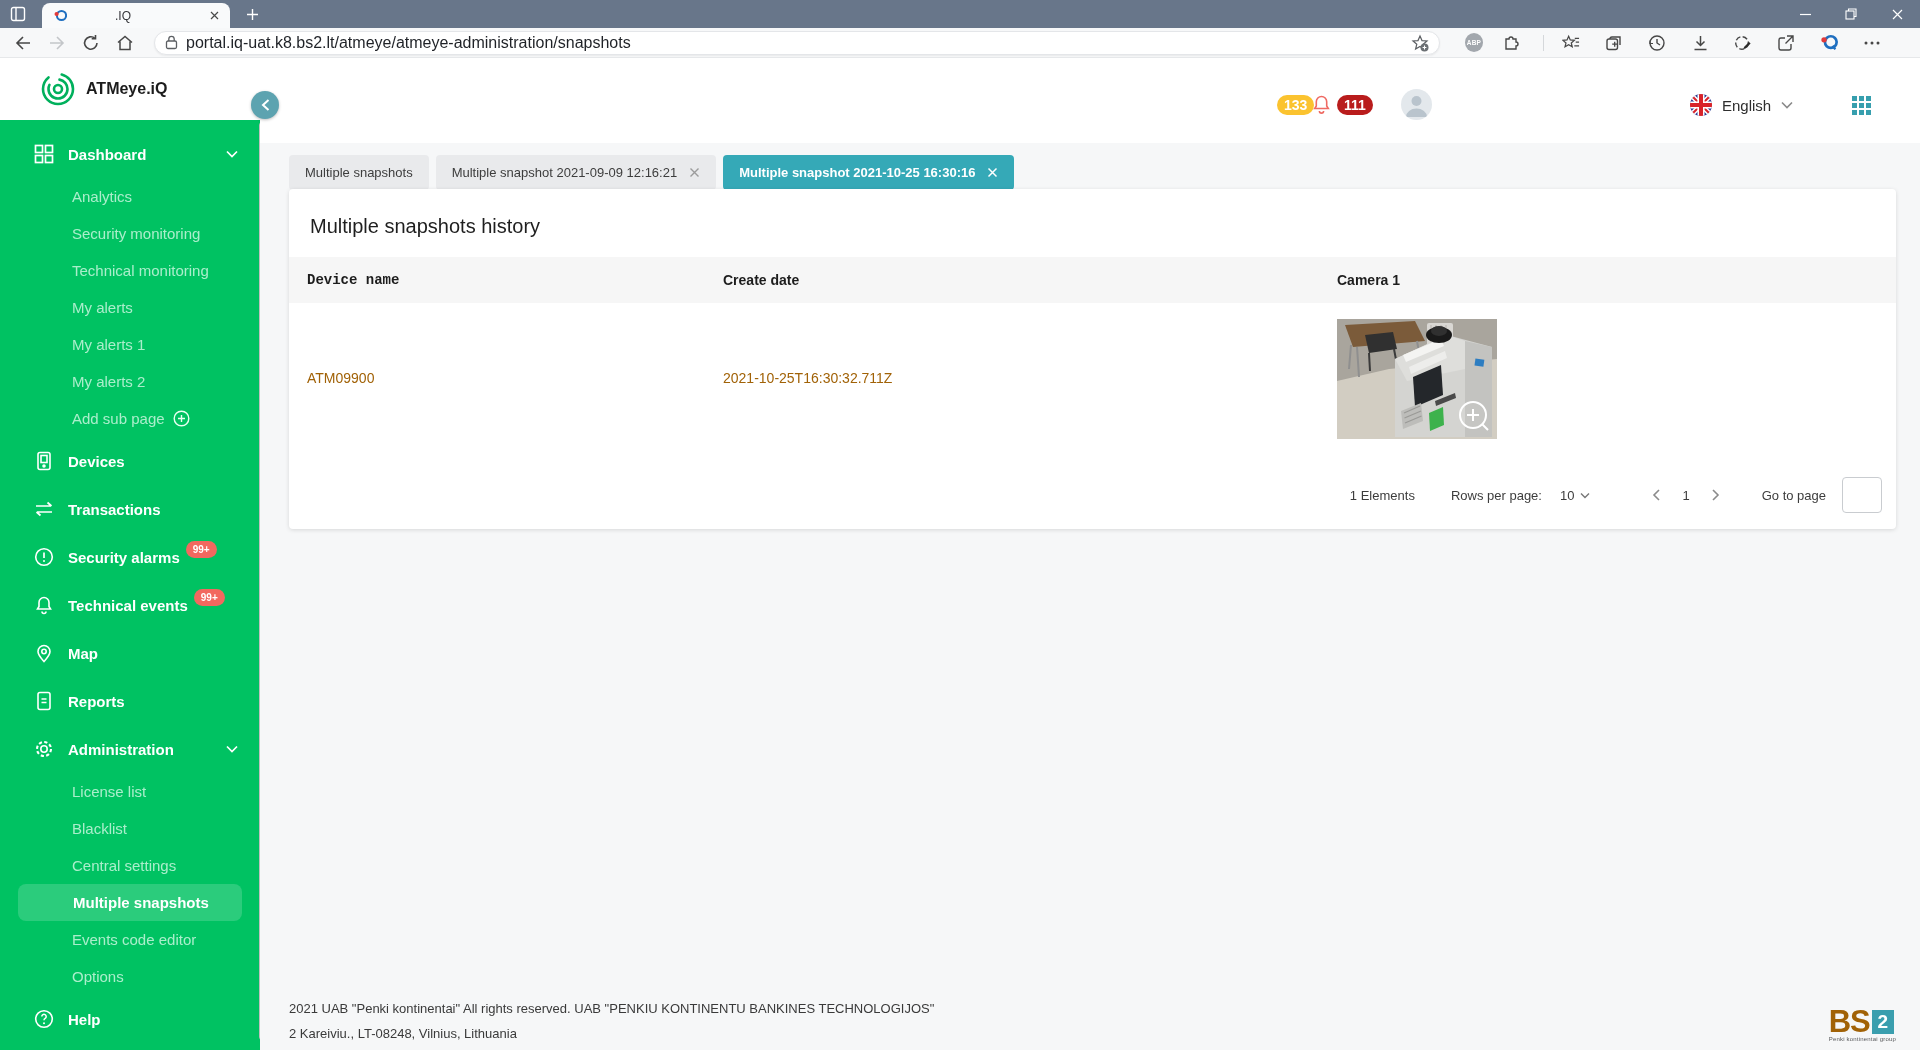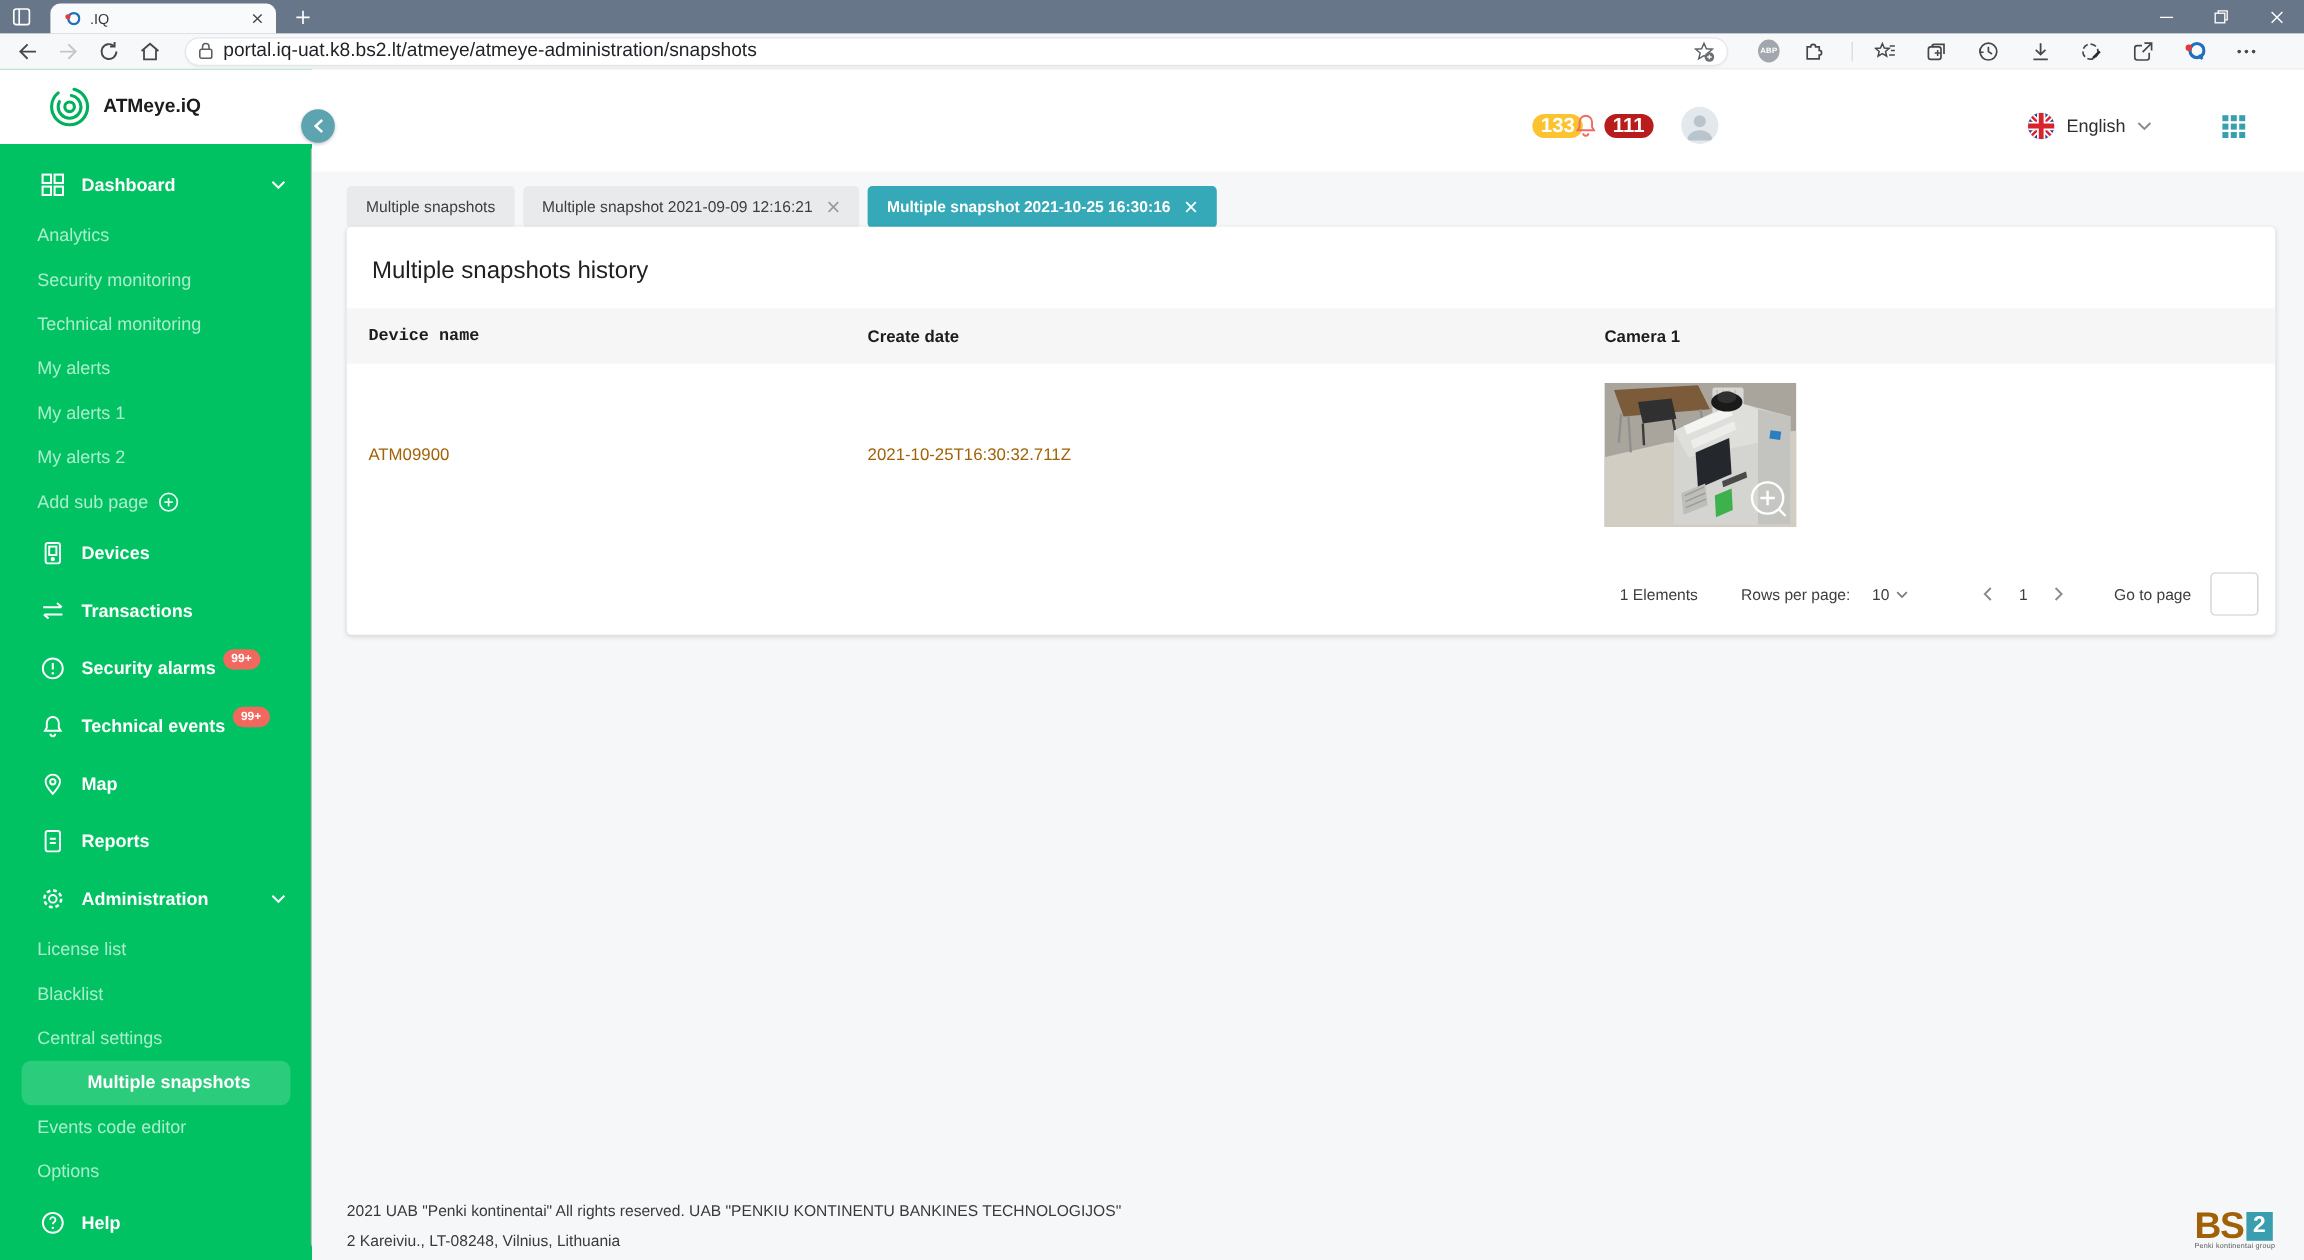--- a/index.html
+++ b/index.html
@@ -5,21 +5,21 @@
   * { margin:0; padding:0; box-sizing:border-box; }
   html,body { width:1920px; height:1050px; overflow:hidden;
     font-family:"Liberation Sans", sans-serif; background:#f6f7f8; }
 
   
   .titlebar { position:absolute; top:0; left:0; width:1920px; height:28px;
     background:#68768a; display:flex; align-items:center; }
   .ws-icon { margin-left:10px; width:16px; height:16px; }
   .btab { margin-left:16px; width:188px; height:25px; margin-top:3px;
     background:#f9fafb; border-radius:8px 8px 0 0; display:flex; align-items:center;
-    padding:0 8px 0 12px; font-size:12px; color:#35363a; }
+    padding:0 8px 0 12px; font-size:12px; color:#35363a;gap:40px; }
   .btab .fav { width:13px; height:13px; margin-right:8px; flex:0 0 auto; }
   .btab .ttl { flex:1; }
   .tab-x { width:16px; height:16px; display:flex; align-items:center; justify-content:center; border-radius:3px; }
   .newtab { margin-left:12px; width:20px; height:20px; display:flex; align-items:center; justify-content:center; }
   .win-controls { margin-left:auto; display:flex; height:28px; }
   .win-btn { width:46px; height:28px; display:flex; align-items:center; justify-content:center; }
 
   .toolbar { position:absolute; top:28px; left:0; width:1920px; height:30px;
     background:#f7f8f9; border-bottom:1px solid #e6e8ea; display:flex; align-items:center; }
   .nav-ic { width:34px; height:26px; display:flex; align-items:center; justify-content:center; }
@@ -37,37 +37,37 @@
 
   .sidebar { position:absolute; left:0; top:0; width:260px; height:100%; background:#00c262; }
   .side-logo { height:62px; background:#fff; display:flex; align-items:center; padding-left:40px; }
   .brand { font-size:16px; font-weight:bold; color:#1c1c1c; margin-left:10px; }
   .nav { padding-top:10px; }
   .it-parent { height:48px; display:flex; align-items:center; position:relative;
     color:#fff; font-size:15px; font-weight:600; cursor:pointer; }
   .it-parent .ic { position:absolute; left:33px; width:22px; height:22px; display:flex; align-items:center; justify-content:center; }
   .it-parent .lb { margin-left:68px; }
   .chev { position:absolute; right:22px; }
-  .it-sub { height:37px; display:flex; align-items:center; padding-left:31px;
+  .it-sub { height:37px; display:flex; align-items:center; padding-left:72px;
     color:rgba(235,255,244,.72); font-size:15px; cursor:pointer; }
   .it-sub.active { background:rgba(255,255,255,.17); border-radius:8px; margin:0 18px;
     padding-left:55px; color:#fff; font-weight:600; }
   .mini-badge { margin-left:6px; background:#f2685f; color:#fff; font-size:10px; font-weight:bold;
     padding:3px 7px; border-radius:9px; transform:translateY(-8px); }
   .plus-ic { margin-left:8px; display:flex; }
   .side-scroll { position:absolute; left:259px; top:64px; width:7px; height:918px;
     background:#bfbfbf; border-radius:4px; }
   .collapse-btn { position:absolute; left:251px; top:33px; width:28px; height:28px; border-radius:50%;
     background:#5da3b0; display:flex; align-items:center; justify-content:center; z-index:6;
     box-shadow:0 1px 3px rgba(0,0,0,.25); cursor:pointer; }
 
   .main { position:absolute; left:260px; top:0; width:1660px; height:100%; background:#f6f7f8; }
   .main-header { position:absolute; top:0; left:0; width:100%; height:85px; background:#fff; }
   .pill { position:absolute; top:37px; height:20px; min-width:34px; border-radius:10px;
-    color:#fff; font-size:17px; font-weight:bold; display:flex; align-items:center; justify-content:center; padding:0 7px; }
+    color:#fff; font-size:14px; font-weight:bold; display:flex; align-items:center; justify-content:center; padding:0 7px; }
   .pill.yellow { left:1017px; background:#fbc32f; }
   .pill.red { left:1077px; background:#b91c1c; }
   .hdr-bell { position:absolute; left:1052px; top:36px; }
   .avatar { position:absolute; left:1141px; top:31px; width:31px; height:31px; border-radius:50%;
     background:#e3e8ec; overflow:hidden; display:flex; align-items:center; justify-content:center; }
   .lang { position:absolute; left:1430px; top:36px; display:flex; align-items:center; cursor:pointer; }
   .lang .lname { font-size:15px; color:#2e2e2e; margin:0 10px; }
   .grid-ic { position:absolute; left:1592px; top:38px; width:20px; height:20px;
     display:grid; grid-template-columns:repeat(3,5px); grid-template-rows:repeat(3,5px); gap:2px; cursor:pointer; }
   .grid-ic i { background:#379fae; }

